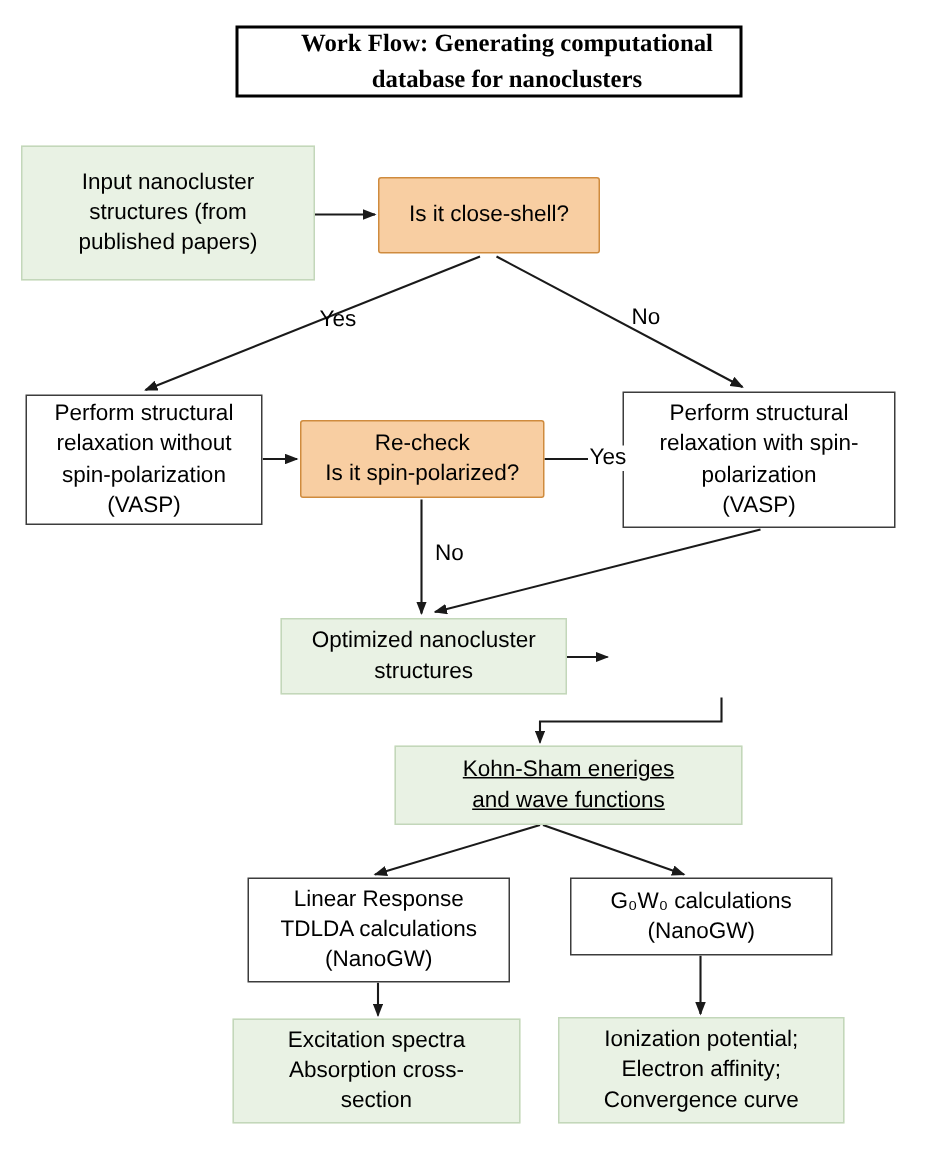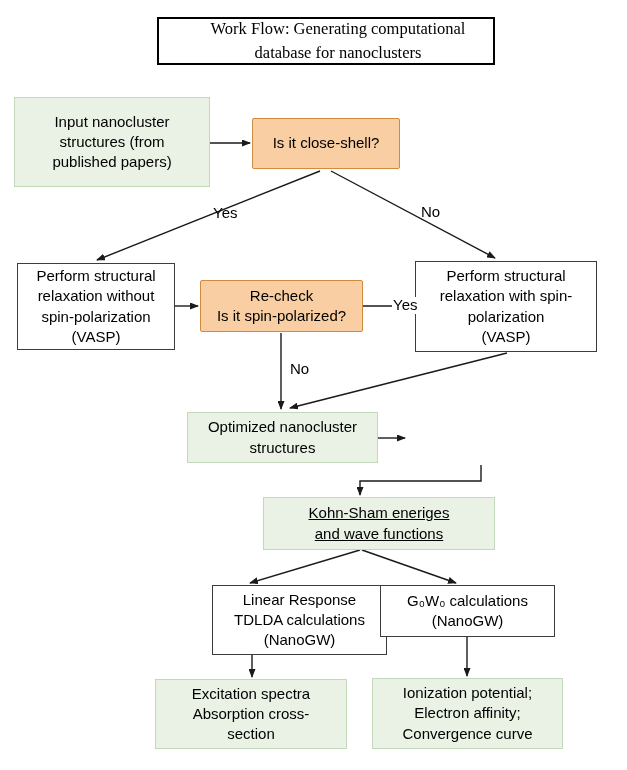--- a/index.html
+++ b/index.html
@@ -20,21 +20,21 @@
     display:flex; align-items:center; justify-content:center;
     text-align:center; white-space:pre-line;
     font-size:15px; line-height:1.35;
   }
   .node.green{background:var(--green-fill); border:1px solid var(--green-border);}
   .node.white{background:#fff; border:1.4px solid var(--box-border);}
   .node.orange{background:var(--orange-fill); border:1.6px solid var(--orange-border); border-radius:2px;}
   .node.title{
     background:#fff; border:2px solid #000;
     font-family:"Liberation Serif","DejaVu Serif",serif;
-    font-weight:normal; font-size:16.5px; line-height:1.45;padding-left:24px;
+    font-weight:bold; font-size:16.5px; line-height:1.45;padding-left:24px;
   }
   .edge-label{
     position:absolute; z-index:2; font-size:15px; line-height:1.1;margin-left:19px;
   }
   .edge-label.on-line{background:var(--background); padding:0 1px;}
 </style>
 </head>
 <body>
 
 <div id="canvas">
@@ -84,21 +84,21 @@
 polarization
 (VASP)</div>
 
   <div class="node green" style="left:187px; top:412px; width:191px; height:51px;">Optimized nanocluster
 structures</div>
 
 
   <div class="node green" style="left:263px; top:497px; width:232px; height:53px;text-decoration:underline;">Kohn-Sham eneriges
 and wave functions</div>
 
-  <div class="node white" style="left:165px; top:585px; width:175px; height:70px;margin-left:47px;">Linear Response
+  <div class="node white" style="left:165px; top:585px; width:175px; height:70px;">Linear Response
 TDLDA calculations
 (NanoGW)</div>
 
   <div class="node white" style="left:380px; top:585px; width:175px; height:52px;">G₀W₀ calculations
 (NanoGW)</div>
 
   <div class="node green" style="left:155px; top:679px; width:192px; height:70px;">Excitation spectra
 Absorption cross-
 section</div>
 

